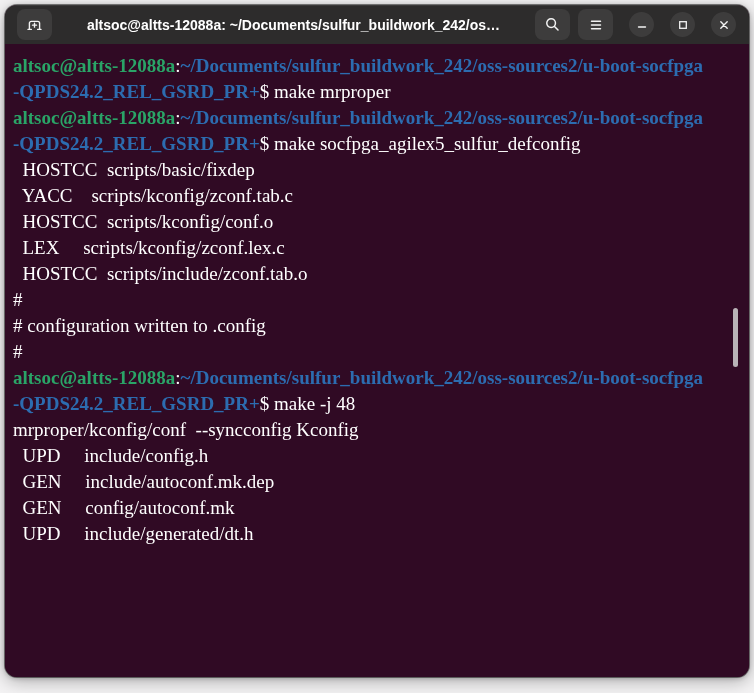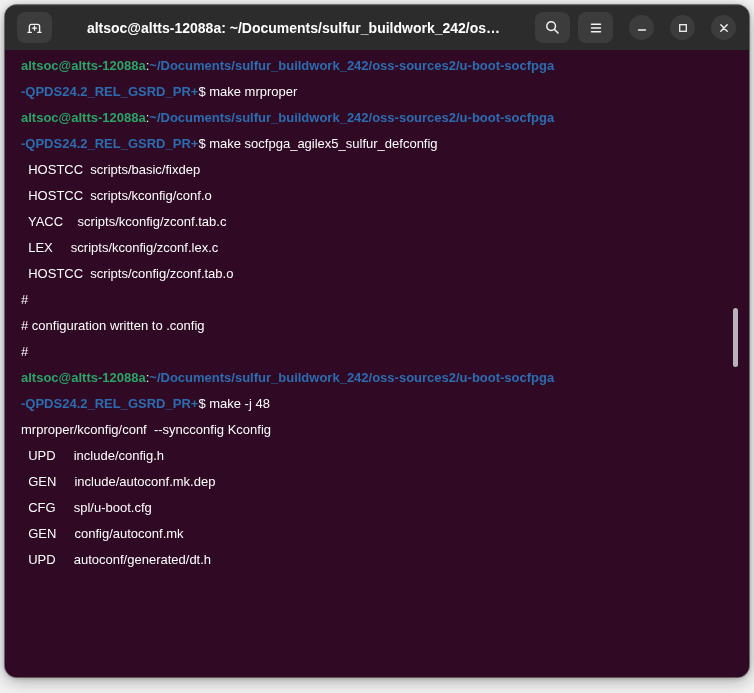--- a/index.html
+++ b/index.html
@@ -8,21 +8,21 @@
 
   .window {
     position:absolute; left:5px; top:5px; width:744px; height:672px;
     border-radius:12px; overflow:hidden;
     background:var(--term-bg,#300a24);
     box-shadow: 0 0 0 1px rgba(0,0,0,0.45), 0 4px 18px rgba(0,0,0,0.30), 0 1px 5px rgba(0,0,0,0.25);
   }
 
   
   .titlebar {
-    height:45px; background:var(--titlebar-bg,#2d2c2c);
+    height:39px; background:var(--titlebar-bg,#2d2c2c);
     display:flex; align-items:center;
     padding:0 13px 0 12px;
     box-shadow: inset 0 1px 0 rgba(255,255,255,0.07);
     position:relative;
   }
   .tb-btn {
     border:none; cursor:pointer; display:flex; align-items:center; justify-content:center;
     background:var(--btn-bg,#3d3c3c); color:#fff; flex:0 0 auto;
   }
   .tb-btn.square { width:35px; height:31px; border-radius:8px; }
@@ -37,24 +37,23 @@
 
   
   .terminal {
     position:absolute; top:45px; left:0; right:0; bottom:0;
     background:var(--term-bg,#300a24);
     padding:3px 8px 0 8px;
     cursor:text;
   }
   .tline {
     white-space:pre;
-    font-family:Liberation Sans, sans-serif;
-    font-size:13px; line-height:26px;
+    font-family:Liberation Serif, serif;
+    font-size:19px; line-height:26px;
     color:var(--fg,#ffffff);
-    margin-left:8px;
   }
   .seg-plain  { color:var(--fg,#ffffff); }
   .seg-prompt { color:var(--green,#2aa467); font-weight:700; }
   .seg-path   { color:var(--blue,#2c6cb0);  font-weight:700; }
 
   .scroll-thumb {
     position:absolute; right:11px; top:258px; width:5px; height:59px;
     border-radius:3px; background:var(--thumb,#b9b3b7); cursor:default;
   }
 </style>
@@ -118,32 +117,31 @@
     </button>
   </div>
 
   <div class="terminal">
     <div>
         <div class="tline"><span class="seg-prompt">altsoc@altts-12088a</span><span class="seg-plain">:</span><span class="seg-path">~/Documents/sulfur_buildwork_242/oss-sources2/u-boot-socfpga</span></div>
         <div class="tline"><span class="seg-path">-QPDS24.2_REL_GSRD_PR+</span><span class="seg-plain">$ make mrproper</span></div>
         <div class="tline"><span class="seg-prompt">altsoc@altts-12088a</span><span class="seg-plain">:</span><span class="seg-path">~/Documents/sulfur_buildwork_242/oss-sources2/u-boot-socfpga</span></div>
         <div class="tline"><span class="seg-path">-QPDS24.2_REL_GSRD_PR+</span><span class="seg-plain">$ make socfpga_agilex5_sulfur_defconfig</span></div>
         <div class="tline"><span class="seg-plain">  HOSTCC  scripts/basic/fixdep</span></div>
+        <div class="tline"><span class="seg-plain">  YACC    scripts/kconfig/zconf.tab.c</span></div>
         <div class="tline"><span class="seg-plain">  HOSTCC  scripts/kconfig/conf.o</span></div>
-        <div class="tline"><span class="seg-plain">  YACC    scripts/kconfig/zconf.tab.c</span></div>
         <div class="tline"><span class="seg-plain">  LEX     scripts/kconfig/zconf.lex.c</span></div>
-        <div class="tline"><span class="seg-plain">  HOSTCC  scripts/config/zconf.tab.o</span></div>
+        <div class="tline"><span class="seg-plain">  HOSTCC  scripts/include/zconf.tab.o</span></div>
         <div class="tline"><span class="seg-plain">#</span></div>
         <div class="tline"><span class="seg-plain"># configuration written to .config</span></div>
         <div class="tline"><span class="seg-plain">#</span></div>
         <div class="tline"><span class="seg-prompt">altsoc@altts-12088a</span><span class="seg-plain">:</span><span class="seg-path">~/Documents/sulfur_buildwork_242/oss-sources2/u-boot-socfpga</span></div>
         <div class="tline"><span class="seg-path">-QPDS24.2_REL_GSRD_PR+</span><span class="seg-plain">$ make -j 48</span></div>
         <div class="tline"><span class="seg-plain">mrproper/kconfig/conf  --syncconfig Kconfig</span></div>
         <div class="tline"><span class="seg-plain">  UPD     include/config.h</span></div>
         <div class="tline"><span class="seg-plain">  GEN     include/autoconf.mk.dep</span></div>
-        <div class="tline"><span class="seg-plain">  CFG     spl/u-boot.cfg</span></div>
         <div class="tline"><span class="seg-plain">  GEN     config/autoconf.mk</span></div>
-        <div class="tline"><span class="seg-plain">  UPD     autoconf/generated/dt.h</span></div>
+        <div class="tline"><span class="seg-plain">  UPD     include/generated/dt.h</span></div>
       </div>
     <div class="scroll-thumb"></div>
   </div>
 
 </div>
 
 </body></html>

